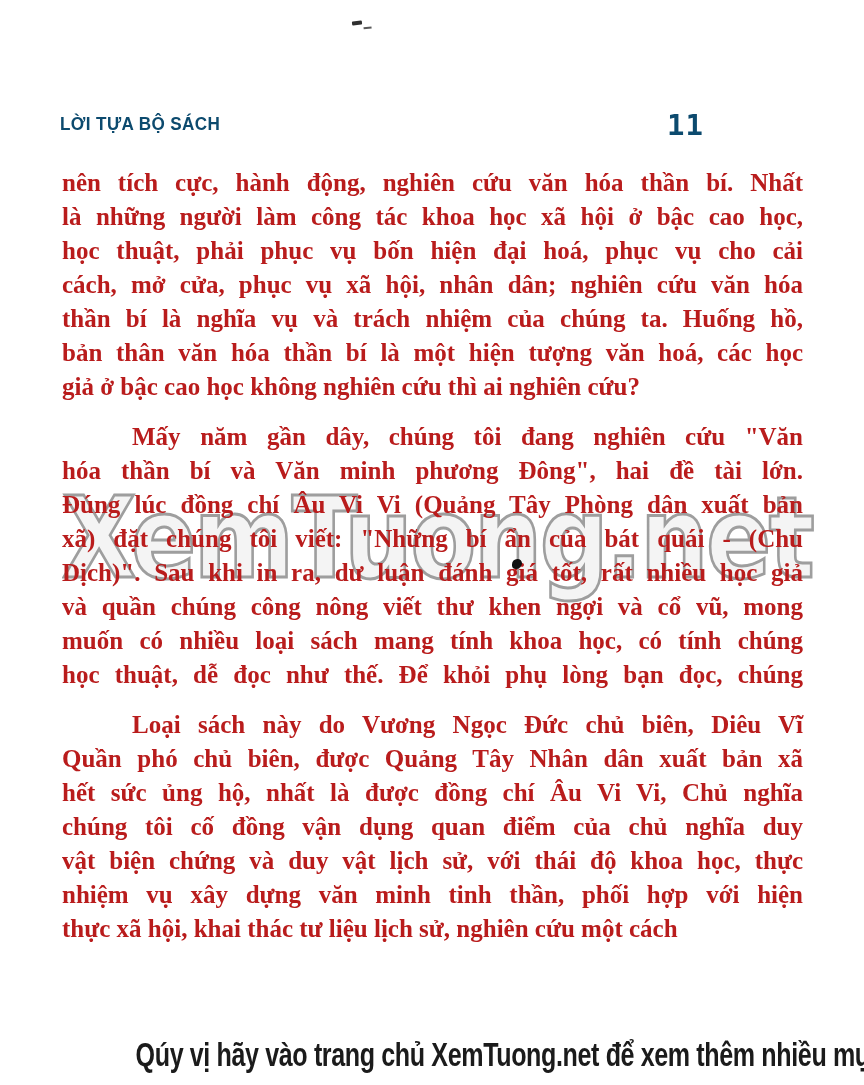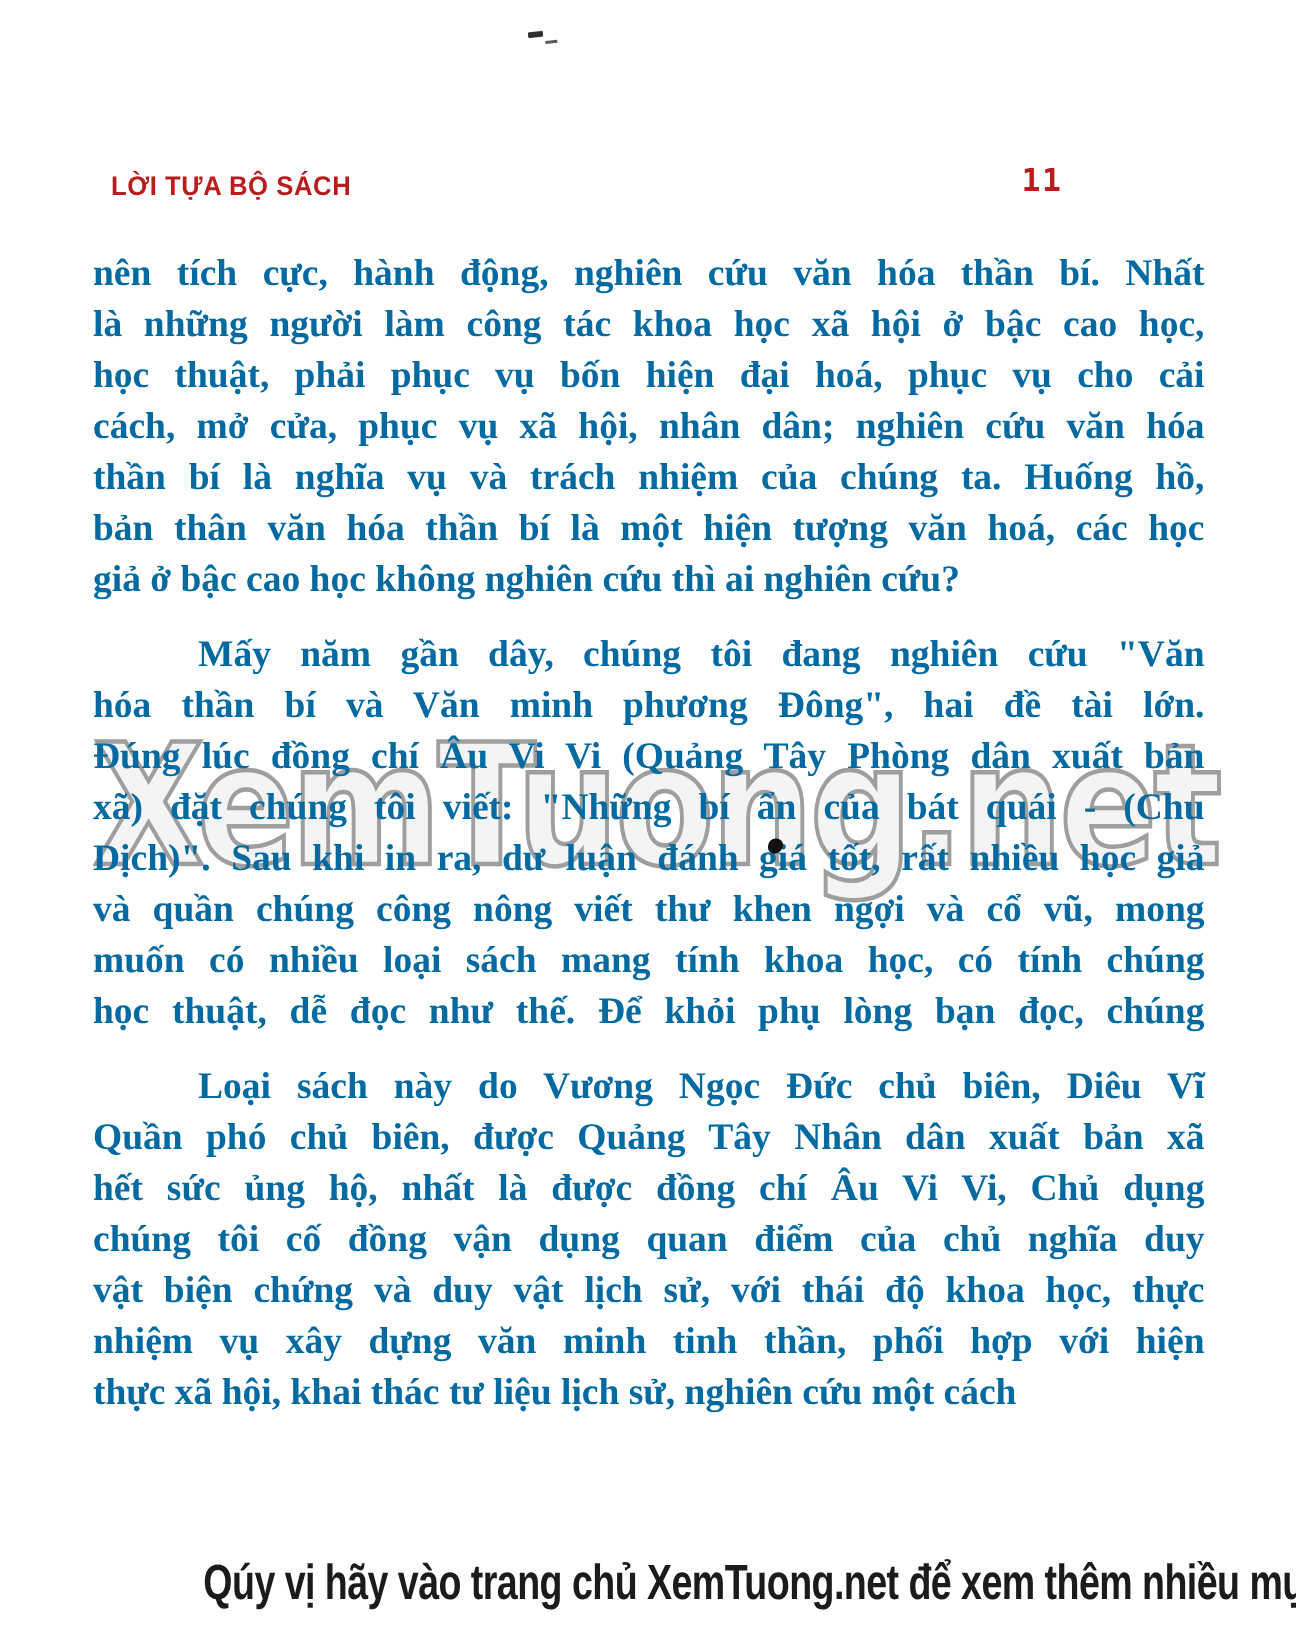--- a/index.html
+++ b/index.html
@@ -24,41 +24,41 @@
   .ink-blot {
     position: absolute;
     left: 512px; top: 559px;
     width: 10px; height: 10px;
     background: #101010;
     border-radius: 55% 45% 60% 40%;
     z-index: 4;
   }
   .header {
     position: absolute;
-    top: 110px; left: 74px;
+    top: 110px; left: 60px;
     width: 741px; height: 28px;
-    color: #b91c1c;
+    color: #0c4a6e;
   }
   .title {
     position: absolute;
     left: 0; top: 4px;
     font-family: "Liberation Sans", sans-serif;
     font-weight: 700;
     font-size: 18px;
     letter-spacing: 0.4px;
     transform: scaleX(0.95);
     transform-origin: left center;
     white-space: nowrap;
   }
   .pagenum {
     position: absolute;
     left: 607px; top: -2px;
     font-family: "DejaVu Sans Mono", monospace;
     font-weight: 700;
-    font-size: 21px;
+    font-size: 29px;
     letter-spacing: 1px;
   }
   .watermark {
     position: absolute;
     top: 482px; left: 62px;
     width: 741px;
     z-index: 1;
     pointer-events: none;
   }
   .watermark span {
@@ -72,21 +72,21 @@
     color: rgba(241, 241, 241, 0.78);
     -webkit-text-stroke: 3px rgba(158, 158, 158, 0.95);
     transform: scaleX(0.86);
     transform-origin: left center;
   }
   .body-text {
     position: absolute;
     top: 166px; left: 62px;
     width: 741px;
     z-index: 2;
-    color: #0369a1;
+    color: #b91c1c;
     font-size: 25px;
     font-weight: 700;
   }
   .paragraph + .paragraph { margin-top: 16px; }
   .line {
     line-height: 34px;
     text-align: justify;
     text-align-last: justify;
   }
   .line.para-last { text-align-last: left; }
@@ -142,21 +142,21 @@
         <div class="line">Đúng lúc đồng chí Âu Vi Vi (Quảng Tây Phòng dân xuất bản</div>
         <div class="line">xã) đặt chúng tôi viết: "Những bí ẩn của bát quái - (Chu</div>
         <div class="line">Dịch)". Sau khi in ra, dư luận đánh giá tốt, rất nhiều học giả</div>
         <div class="line">và quần chúng công nông viết thư khen ngợi và cổ vũ, mong</div>
         <div class="line">muốn có nhiều loại sách mang tính khoa học, có tính chúng</div>
         <div class="line">học thuật, dễ đọc như thế. Để khỏi phụ lòng bạn đọc, chúng</div>
       </div>
       <div class="paragraph">
         <div class="line indented">Loại sách này do Vương Ngọc Đức chủ biên, Diêu Vĩ</div>
         <div class="line">Quần phó chủ biên, được Quảng Tây Nhân dân xuất bản xã</div>
-        <div class="line">hết sức ủng hộ, nhất là được đồng chí Âu Vi Vi, Chủ dụng</div>
+        <div class="line">hết sức ủng hộ, nhất là được đồng chí Âu Vi Vi, Chủ nghĩa</div>
         <div class="line">chúng tôi cố đồng vận dụng quan điểm của chủ nghĩa duy</div>
         <div class="line">vật biện chứng và duy vật lịch sử, với thái độ khoa học, thực</div>
         <div class="line">nhiệm vụ xây dựng văn minh tinh thần, phối hợp với hiện</div>
         <div class="line para-last">thực xã hội, khai thác tư liệu lịch sử, nghiên cứu một cách</div>
       </div>
     </div>
 
   <div class="ink-blot"></div>
 
   <div class="footer">

